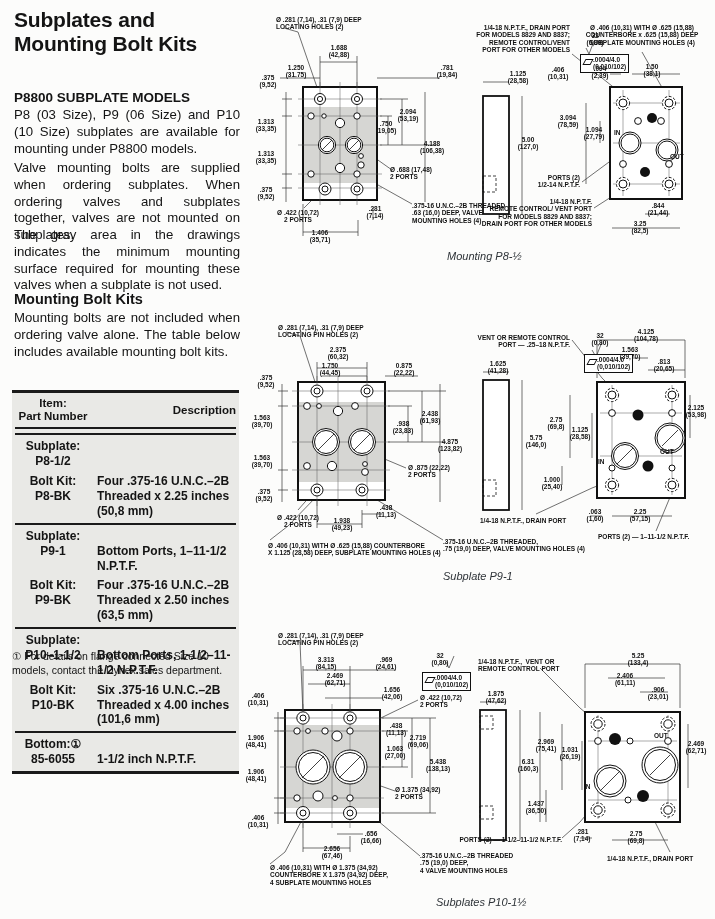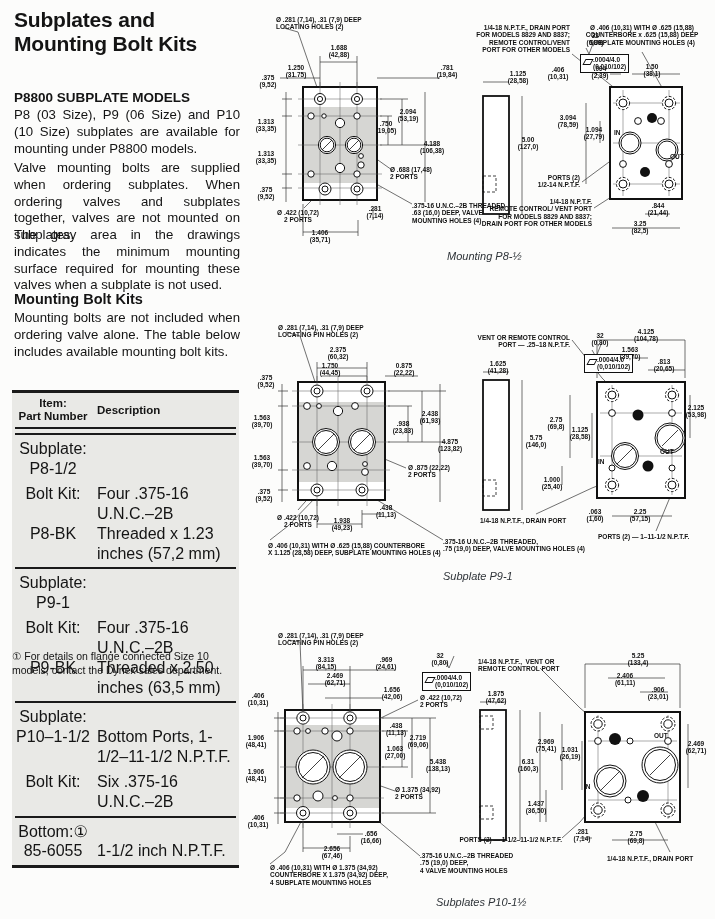--- a/index.html
+++ b/index.html
@@ -8,22 +8,22 @@
   .abs{position:absolute}
   .title{font-size:21px;font-weight:bold;line-height:1.14;white-space:pre-line;letter-spacing:-.2px}
   .h2{font-size:13.5px;font-weight:bold}
   .h3{font-size:14.5px;font-weight:bold}
   .para{font-size:13.2px;line-height:1.27;text-align:justify}
   .table{background:#e9e9e6;border-top:3px solid #1a1a1a;border-bottom:3px solid #1a1a1a;padding:0 3px}
   .thead{display:flex;align-items:center;border-bottom:2.5px solid #1a1a1a;padding:4px 0;font-weight:bold;font-size:11.5px;line-height:1.15}
   .thead .c1{white-space:pre-line;text-align:center}
   .c1{width:76px;flex:none}
   .c2,.c2h{flex:1;padding-left:6px}
-  .c2h{text-align:left}
-  .row{display:flex;font-size:16px;font-weight:normal;line-height:1.24}
+  .c2h{text-align:right}
+  .row{display:flex;font-size:12px;font-weight:bold;line-height:1.24}
   .row .c1{text-align:center;white-space:pre-line}
   .row.group-first{border-top:2px solid #1a1a1a;padding-top:4px;margin-top:4px}
   .row.gap{margin-top:5px}
   .footnote{font-size:10.5px;line-height:1.32}
   .drawing{position:absolute}
   .drawing svg{position:absolute;left:0;top:0}
   .labels{position:absolute;left:0;top:0;width:100%;height:100%}
   .dim{position:absolute;font-size:6.5px;font-weight:bold;line-height:1.14;white-space:pre;color:#101010}
   .lc{transform:translateX(-50%);text-align:center}
   .lr{transform:translateX(-100%);text-align:right}
@@ -57,48 +57,53 @@
       </div>
       <div class="row">
         <span class="c1">P8-1/2</span>
       </div>
       <div class="row gap">
         <span class="c1">Bolt Kit:</span>
         <span class="c2">Four .375-16 U.N.C.–2B</span>
       </div>
       <div class="row">
         <span class="c1">P8-BK</span>
-        <span class="c2">Threaded x 1.23 inches (57,2 mm)</span>
+        <span class="c2">Threaded x 2.25 inches (50,8 mm)</span>
       </div>
       <div class="row group-first">
         <span class="c1">Subplate:</span>
         <span class="c2"></span>
       </div>
       <div class="row">
         <span class="c1">P9-1</span>
+        <span class="c2">Bottom Ports, 1–11-1/2 N.P.T.F.</span>
       </div>
       <div class="row gap">
         <span class="c1">Bolt Kit:</span>
         <span class="c2">Four .375-16 U.N.C.–2B</span>
       </div>
       <div class="row">
         <span class="c1">P9-BK</span>
         <span class="c2">Threaded x 2.50 inches (63,5 mm)</span>
       </div>
       <div class="row group-first">
         <span class="c1">Subplate:</span>
         <span class="c2"></span>
       </div>
       <div class="row">
         <span class="c1">P10–1-1/2</span>
         <span class="c2">Bottom Ports, 1-1/2–11-1/2 N.P.T.F.</span>
       </div>
       <div class="row gap">
         <span class="c1">Bolt Kit:</span>
         <span class="c2">Six .375-16 U.N.C.–2B</span>
+      </div>
+      <div class="row">
+        <span class="c1">P10-BK</span>
+        <span class="c2">Threaded x 4.00 inches (101,6 mm)</span>
       </div>
       <div class="row group-first">
         <span class="c1">Bottom:①</span>
         <span class="c2"></span>
       </div>
       <div class="row">
         <span class="c1">85-6055</span>
         <span class="c2">1-1/2 inch N.P.T.F.</span>
       </div>
     </div>

